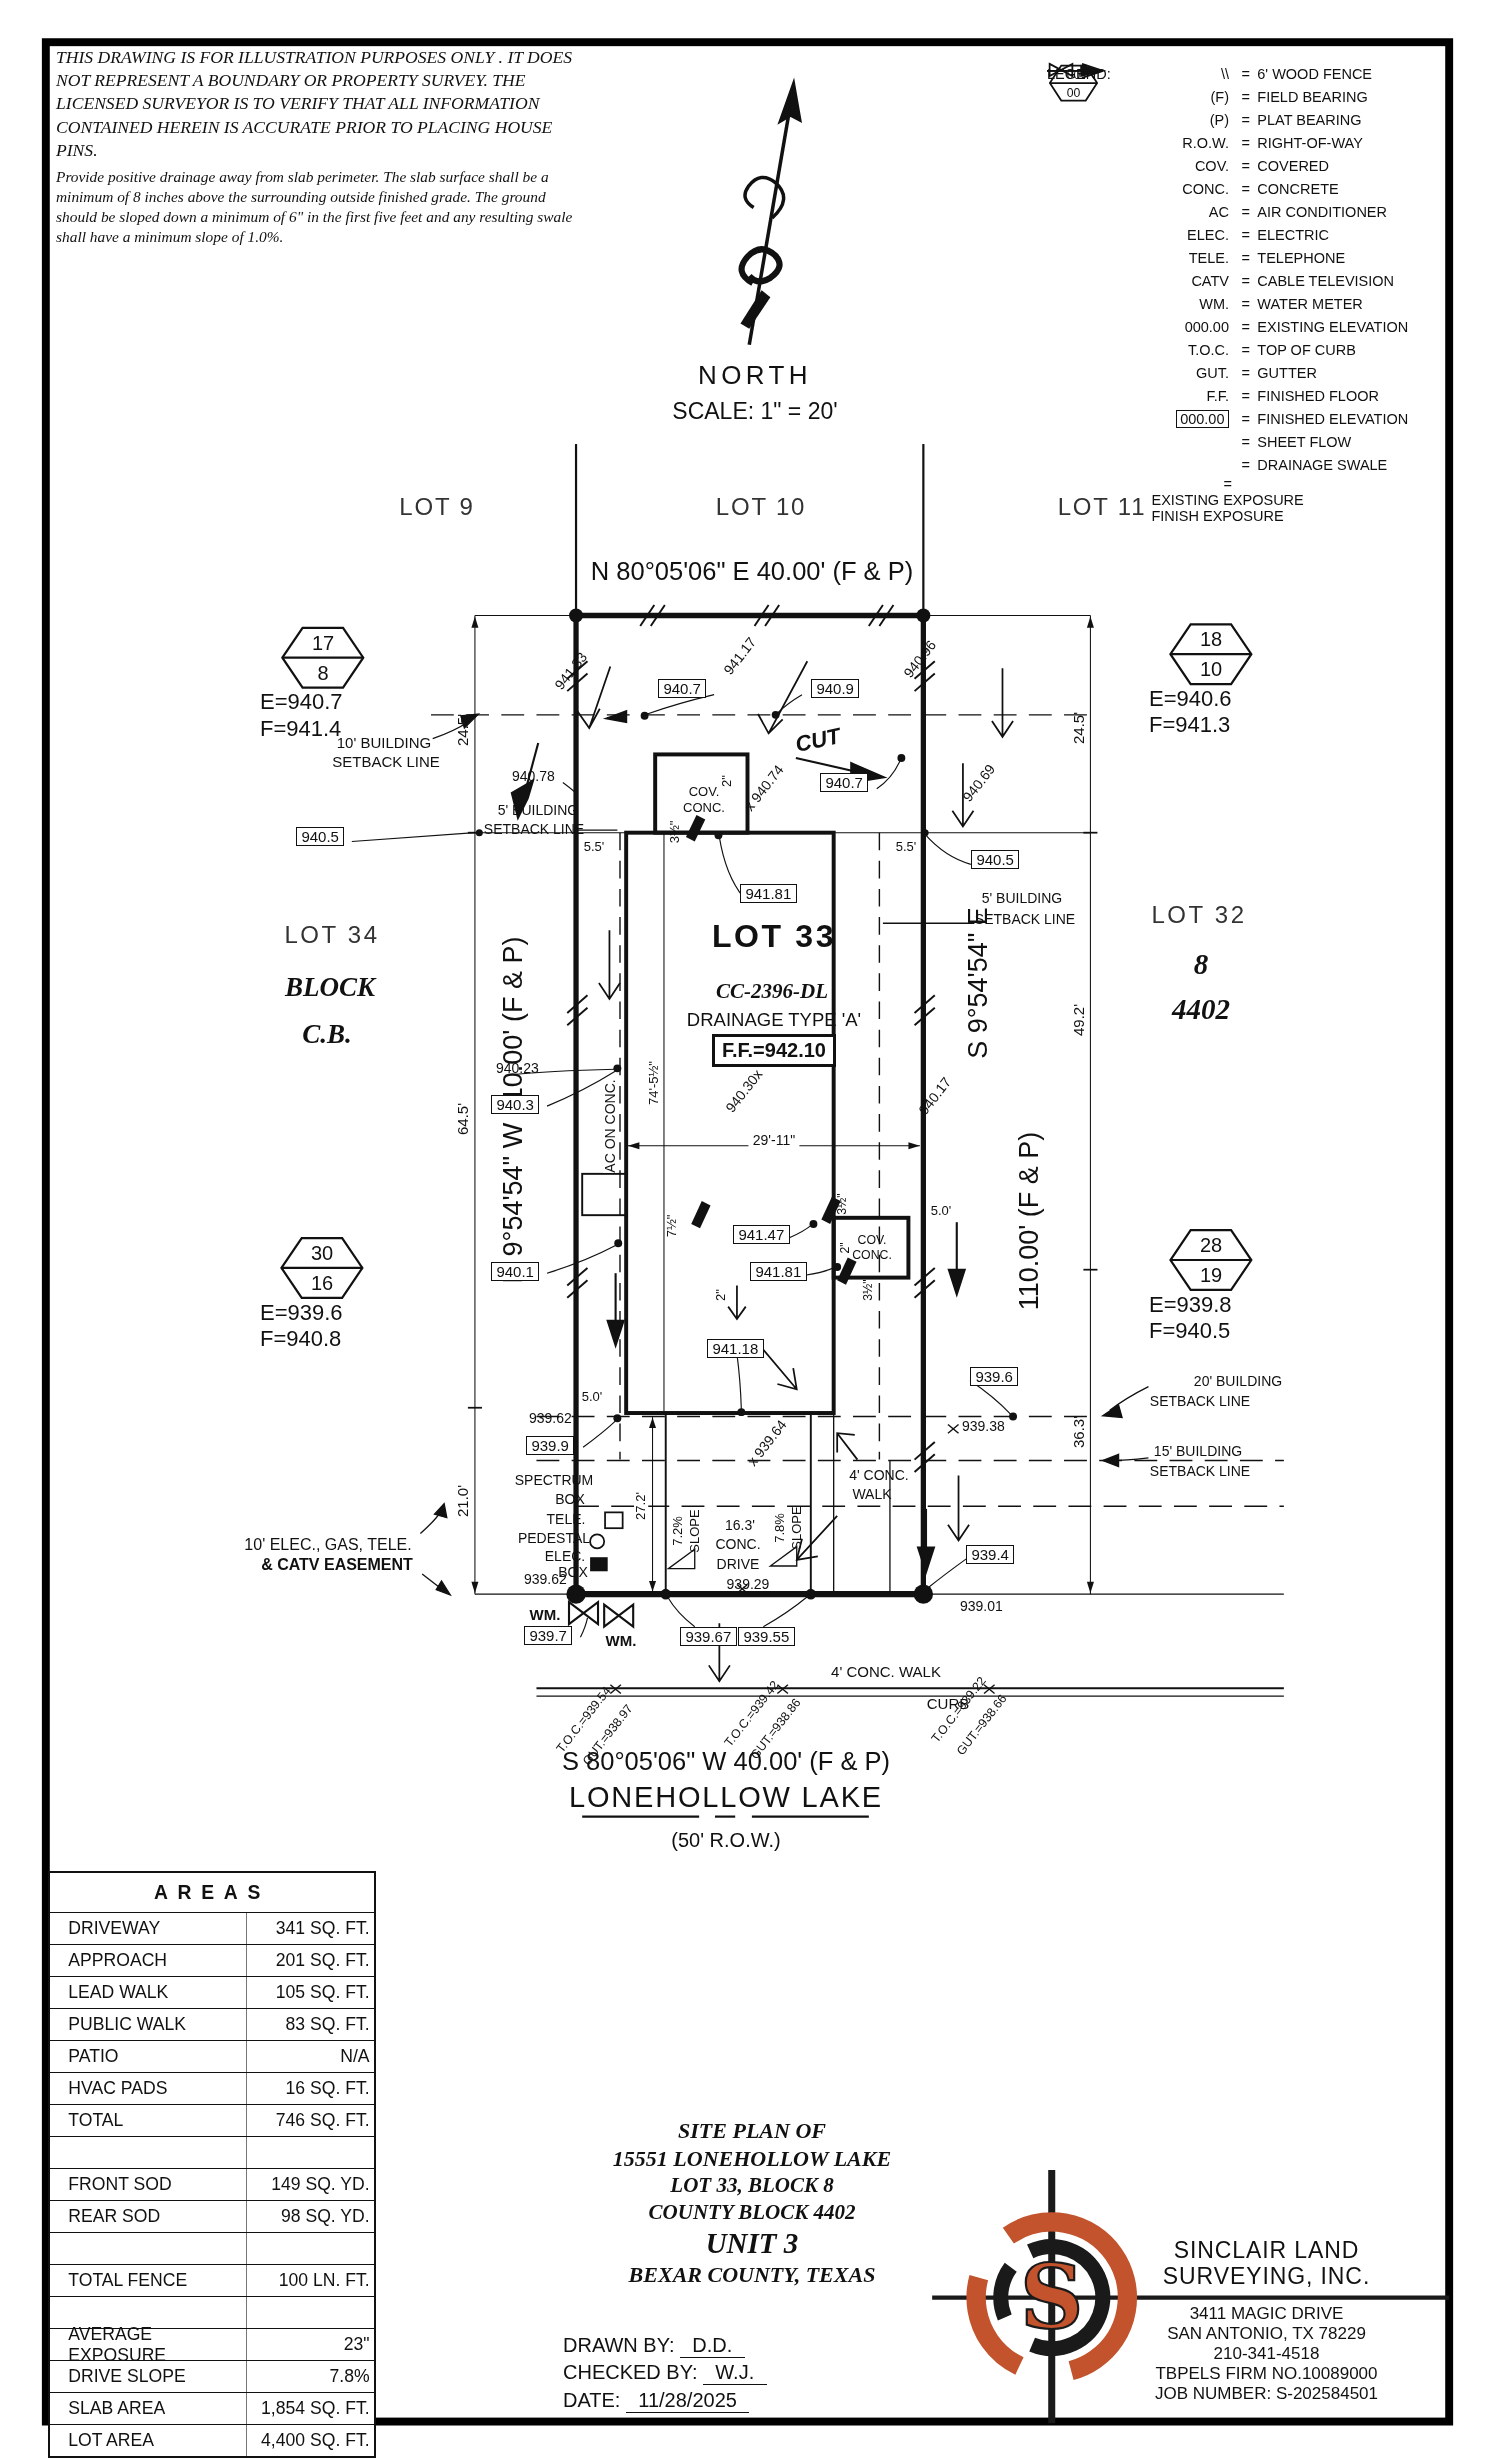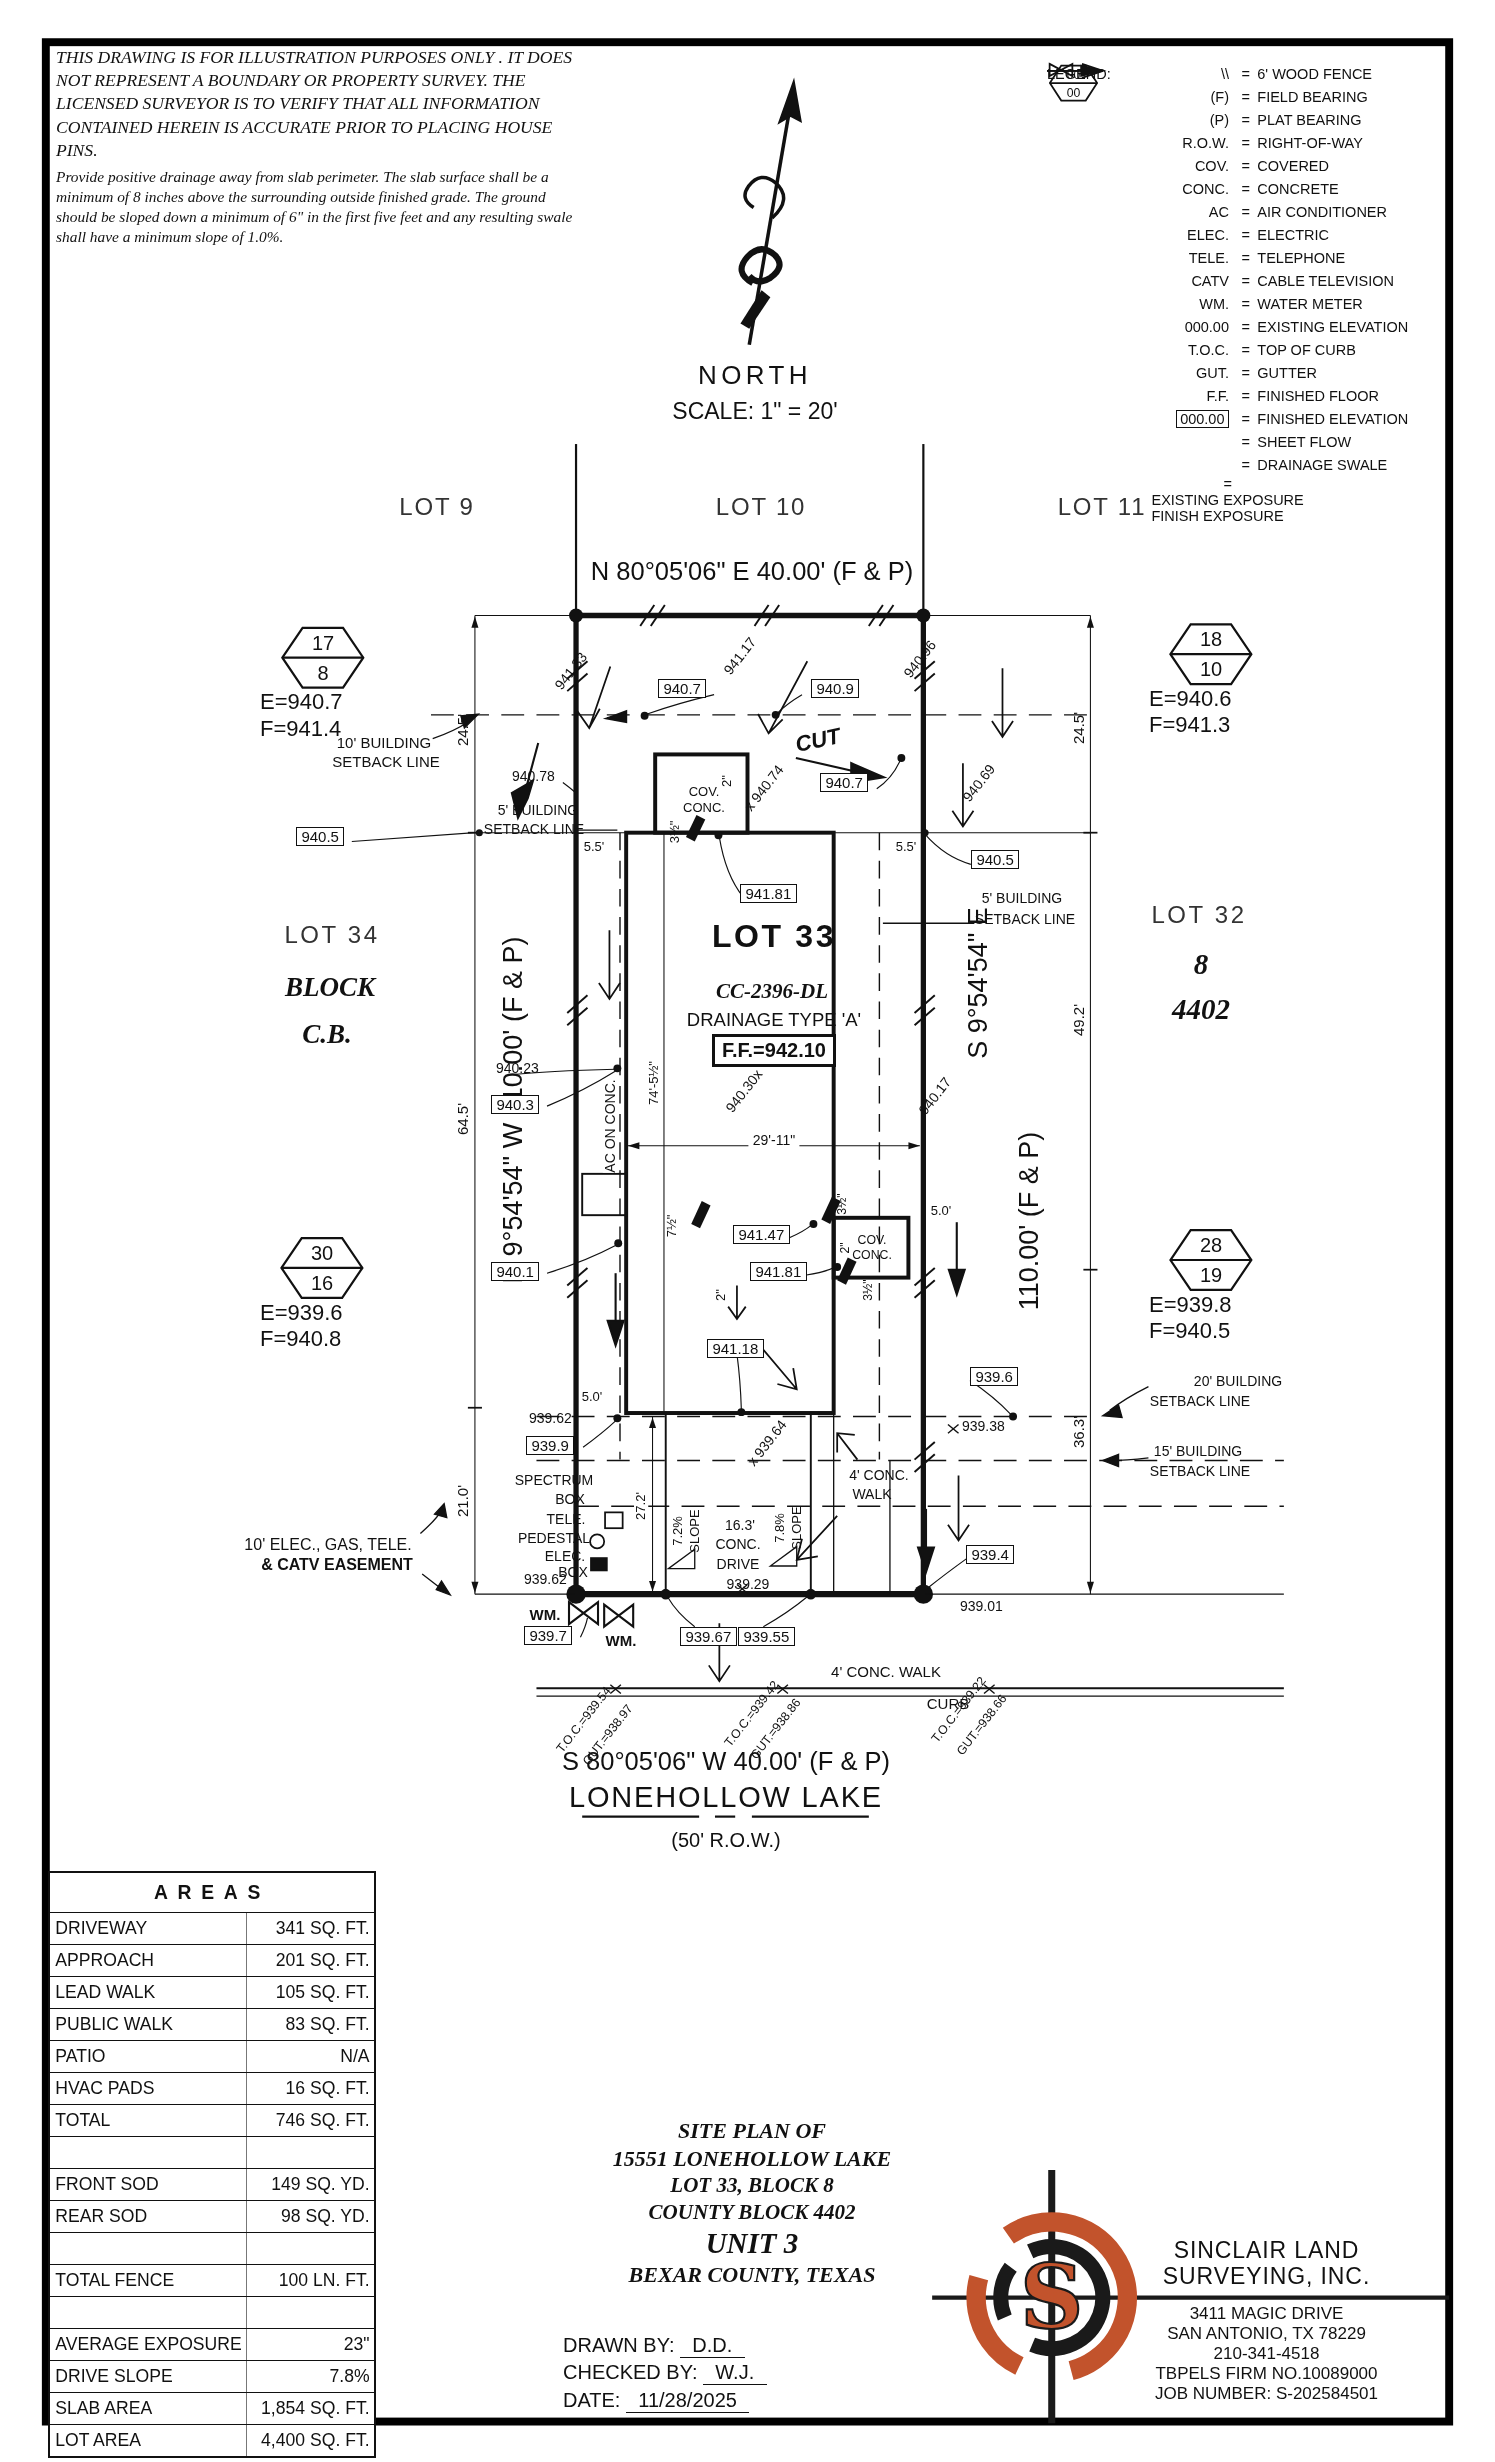--- a/index.html
+++ b/index.html
@@ -23,21 +23,21 @@
   .legend{position:absolute;left:1047px;top:62px;font-size:14.5px;}
   .lrow{display:flex;align-items:center;height:23px;}
   .lrow.tall{height:42px;flex-direction:column;}
   .lg-pre{width:91px;}
   .lg-sym{width:91px;text-align:right;padding-right:5.3px;display:flex;justify-content:flex-end;align-items:center;gap:3.5px;}
   .lg-eq{width:23px;text-align:center;}
   .lg-box{border:1.8px solid #111;padding:0 3.5px;}
   
   .areas{position:absolute;left:48px;top:1871px;width:324px;border:2.6px solid #111;background:#fff;}
   .atitle{height:39px;display:flex;align-items:center;justify-content:center;font-size:19.3px;letter-spacing:9.7px;font-weight:bold;}
-  .arow{display:flex;height:31px;border-top:1.4px solid #111;font-size:17.6px;align-items:center;}
+  .arow{display:flex;height:31px;border-top:1.4px solid #111;font-size:17.6px;align-items:center;padding-left:13px;}
   .arow .al{flex:1;padding-left:5.3px;}
   .arow .av{width:123px;text-align:right;padding-right:4.4px;border-left:1.4px solid #777;height:100%;display:flex;align-items:center;justify-content:flex-end;}
   
   .tblock{position:absolute;left:475px;top:2116px;width:554px;text-align:center;}
   .tb1{font-size:22px;margin:1.8px 0;}
   .tb2{font-size:21px;margin:1.8px 0;}
   .tb-big{font-size:32px;margin:2.6px 0;}
   .tb-med{font-size:29px;margin:1.8px 0;}
   .drawn{position:absolute;left:563px;top:2330px;font-size:20px;}
   .drawn div{margin:3.5px 0;}

